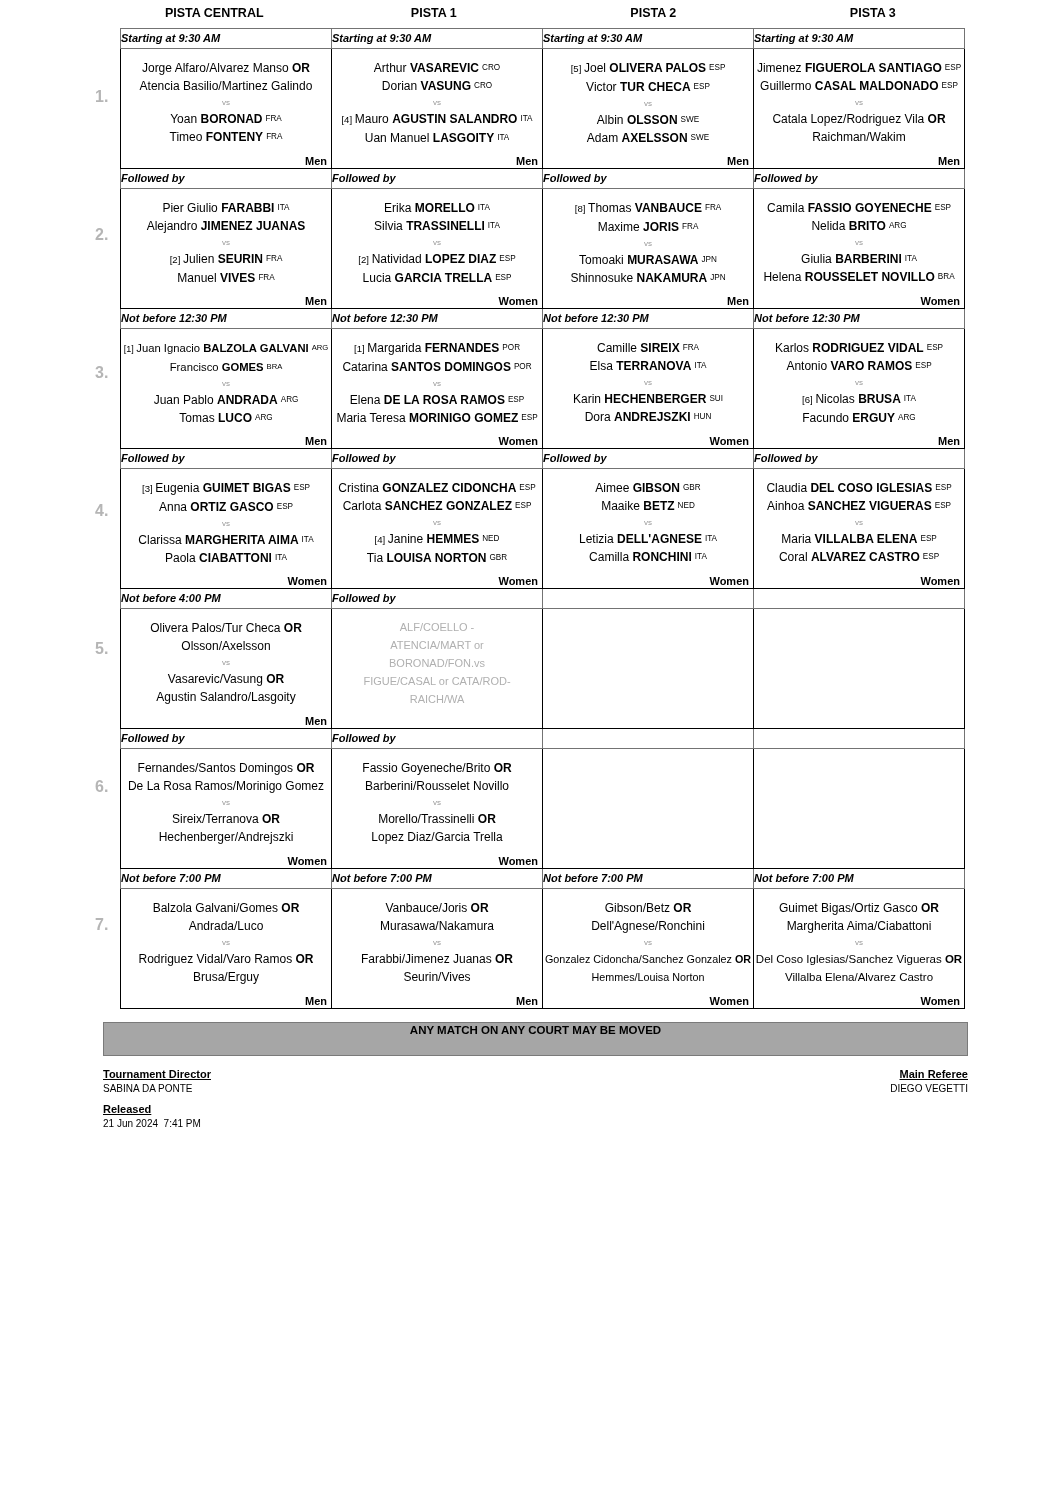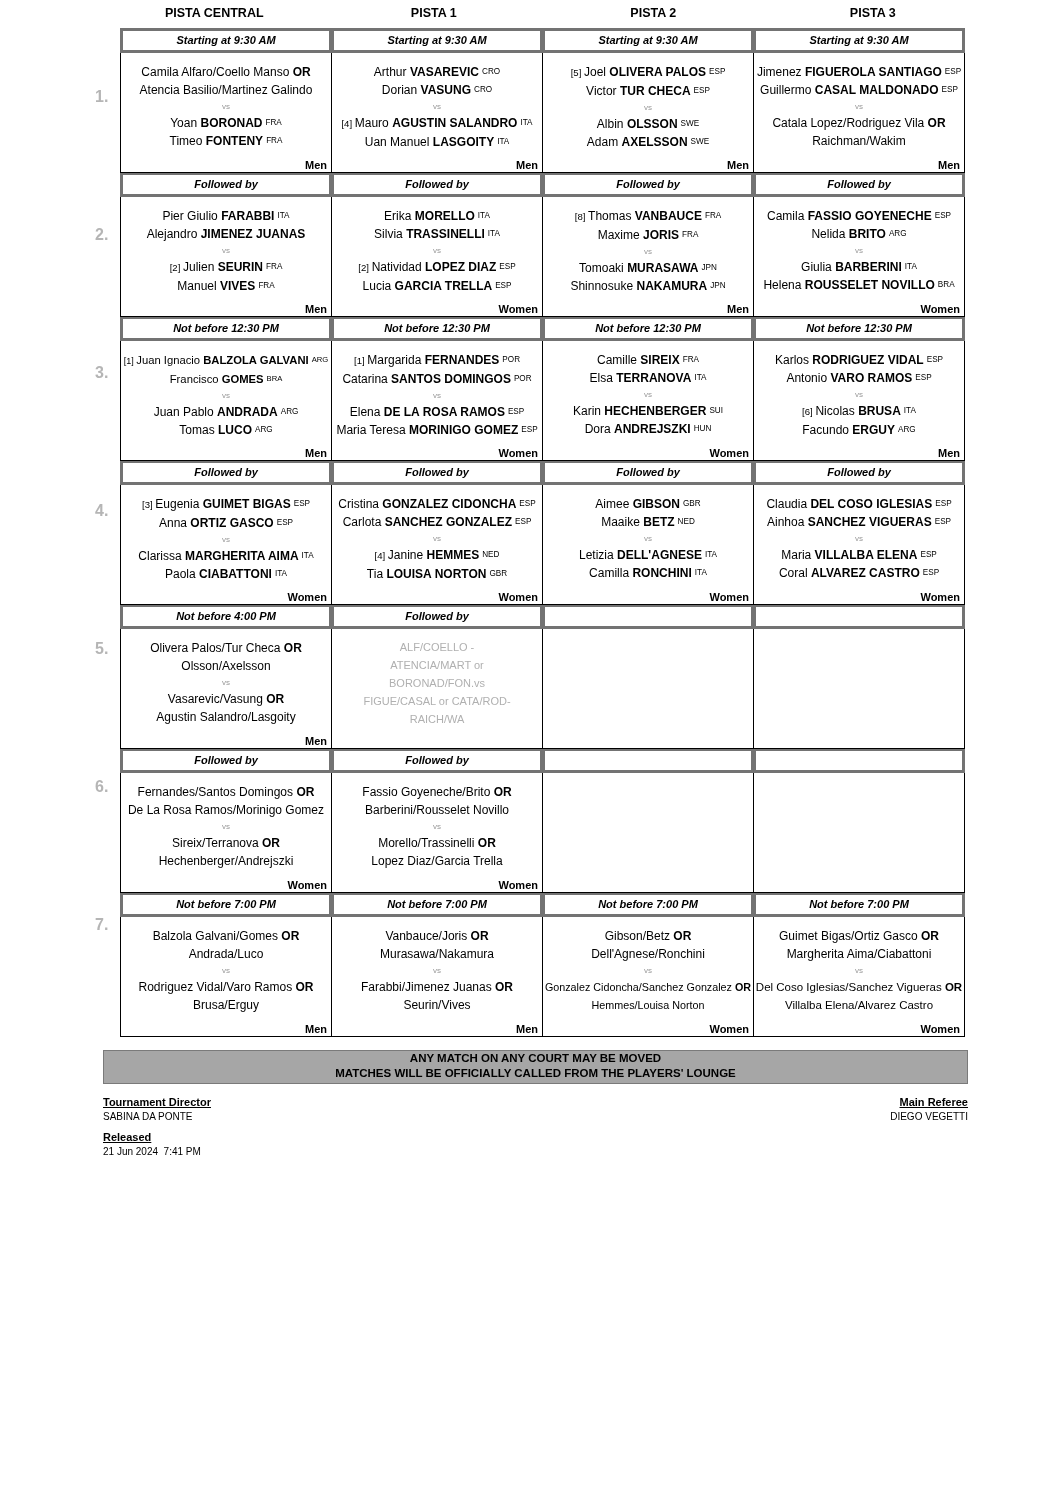--- a/index.html
+++ b/index.html
@@ -18,21 +18,21 @@
   
   .grid-wrap{display:flex;}
   .gutter{width:25px;flex:none;}
   .rownum{height:138px;display:flex;align-items:center;justify-content:flex-start;
           color:var(--row-number-gray,#b5b5b5);font-size:16px;font-weight:bold;}
   .grid{width:848px;}
   .row{display:flex;}
   .row + .row{margin-top:-1px;}
   .cell{width:212px;flex:none;}
   .cell + .cell{margin-left:-1px;}
-  .chead{border:3px solid #737373;height:19px;line-height:19px;text-align:center;
+  .chead{border:1px solid #737373;height:19px;line-height:19px;text-align:left;
          font-weight:bold;font-style:italic;font-size:11px;background:#fff;}
   .cbody{border:1px solid #000;border-top:none;height:120px;position:relative;
          display:flex;flex-direction:column;justify-content:center;
          text-align:center;padding:2px 1px 14px 1px;box-sizing:border-box;background:#fff;}
   .line{font-size:12px;line-height:18px;white-space:nowrap;overflow:hidden;}
   .vs{font-size:8px;line-height:15px;color:var(--vs-gray,#999999);}
   .seg-b{font-weight:bold;}
   .seg-s{font-size:0.8em;}
   .seg-c{font-size:0.68em;margin-left:3px;vertical-align:2px;}
   .seg-g{color:var(--note-gray,#b0b0b0);font-size:11px;}
@@ -73,21 +73,21 @@
         <div class="rownum">4.</div>
         <div class="rownum">5.</div>
         <div class="rownum">6.</div>
         <div class="rownum">7.</div>
       </div>
       <div class="grid" id="grid">
           <div class="row">
             <div class="cell">
               <div class="chead">Starting at 9:30 AM</div>
               <div class="cbody">
-                <div class="line"><span class="seg-n">Camila Alfaro/Coello Manso </span><span class="seg-b">OR</span></div>
+                <div class="line"><span class="seg-n">Jorge Alfaro/Alvarez Manso </span><span class="seg-b">OR</span></div>
                 <div class="line"><span class="seg-n">Atencia Basilio/Martinez Galindo</span></div>
                 <div class="vs">vs</div>
                 <div class="line"><span class="seg-n">Yoan </span><span class="seg-b">BORONAD</span><span class="seg-c">FRA</span></div>
                 <div class="line"><span class="seg-n">Timeo </span><span class="seg-b">FONTENY</span><span class="seg-c">FRA</span></div>
                 <div class="cfoot">Men</div>
               </div>
             </div>
             <div class="cell">
               <div class="chead">Starting at 9:30 AM</div>
               <div class="cbody">
@@ -367,21 +367,20 @@
                 <div class="line" style="font-size: 11.5px;"><span class="seg-n">Villalba Elena/Alvarez Castro</span></div>
                 <div class="cfoot">Women</div>
               </div>
             </div>
           </div>
         </div>
     </div>
 
     <div class="banner">
       <div>ANY MATCH ON ANY COURT MAY BE MOVED</div>
-      <div>MATCHES WILL BE OFFICIALLY CALLED FROM THE PLAYERS' LOUNGE</div>
     </div>
 
     <div class="officials">
       <div class="off-left">
         <div class="off-label">Tournament Director</div>
         <div class="off-value">SABINA DA PONTE</div>
         <div class="off-label off-gap">Released</div>
         <div class="off-value">21 Jun 2024  7:41 PM</div>
       </div>
       <div class="off-right">

